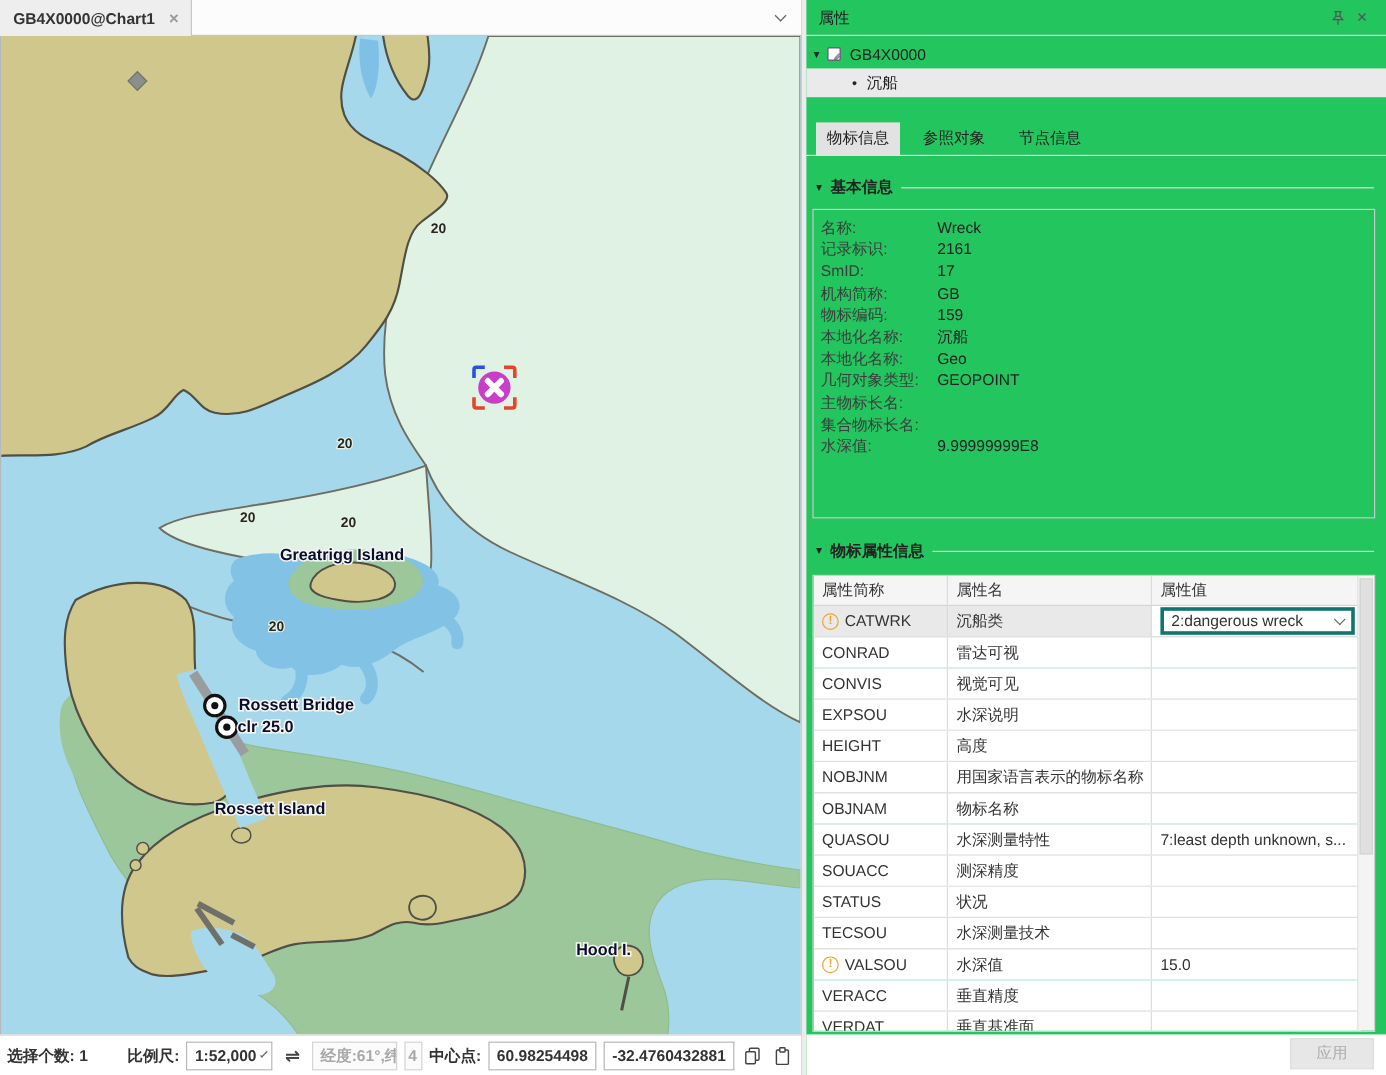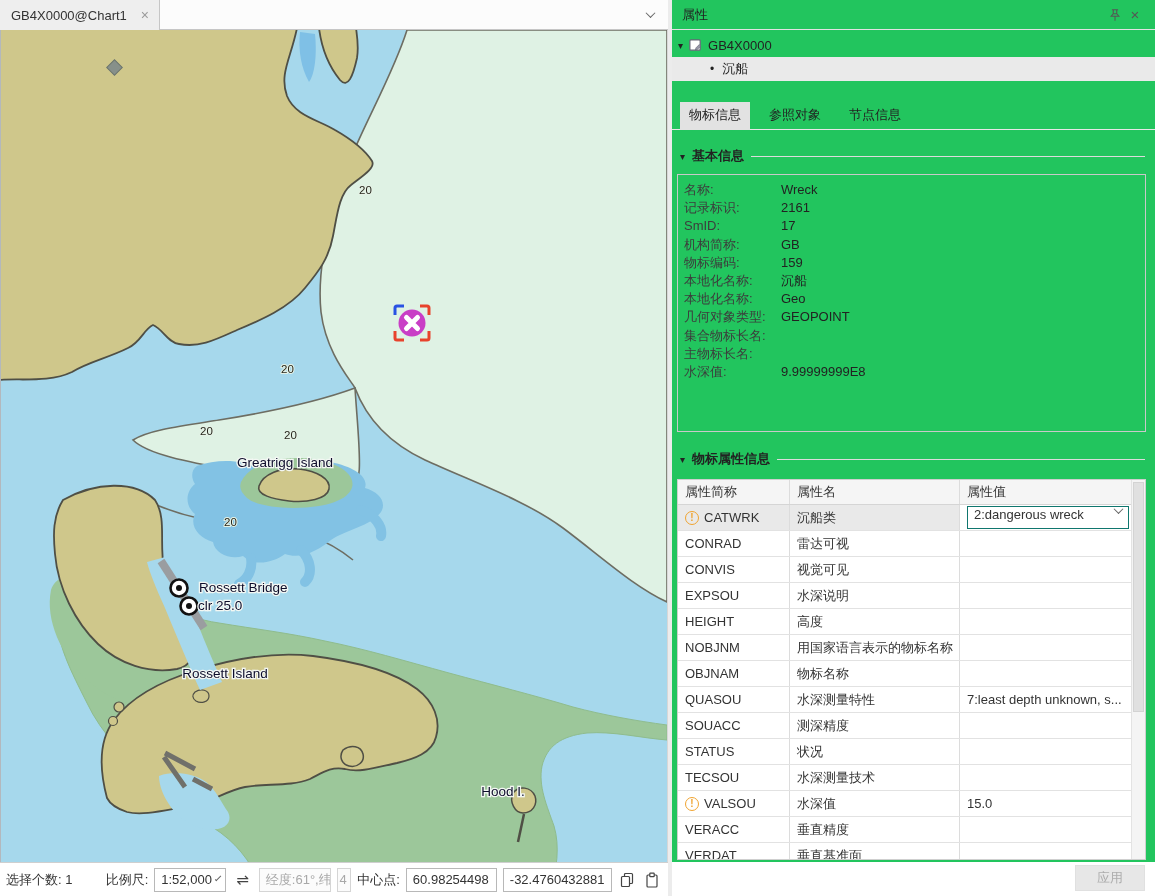--- a/index.html
+++ b/index.html
@@ -1,21 +1,21 @@
 <!DOCTYPE html>
 <html><head>
 <meta charset="utf-8">
 <style>
   * { margin:0; padding:0; box-sizing:border-box; }
   html,body { width:1155px; height:896px; overflow:hidden; background:#fff;
     font-family:"Liberation Sans","DejaVu Sans",sans-serif; font-size:13px; color:#333; }
   .caret { display:inline-block; width:7px; height:7px; border-right:1.5px solid #666; border-bottom:1.5px solid #666; transform:rotate(45deg) translate(-1px,-1px); }
 
   
-  #map-pane { position:absolute; left:0; top:0; width:668px; height:896px; }
+  #map-pane { position:absolute; left:0; top:0; width:668px; height:896px;font-weight:bold; }
   .tab-bar { position:absolute; left:0; top:0; width:668px; height:30px; background:#fcfcfc; border-bottom:1px solid #c6c6c6; }
   .doc-tab { position:absolute; left:0; top:0; height:30px; width:160px; background:#eeeeee; border-right:1px solid #c6c6c6; display:flex; align-items:center; padding:0 8px 0 11px; }
   .doc-tab .t-label { flex:1; color:#333; white-space:nowrap; overflow:hidden; }
   .doc-tab .t-close { color:#9a9a9a; font-size:14px; padding:0 2px; }
   .tab-list-btn { position:absolute; right:14px; top:11px; }
   .map-canvas { position:absolute; left:0; top:30px; width:668px; height:832px; border-left:1px solid #b3b8bd; border-right:1px solid #d7d7d7; overflow:hidden; background:#a6d8ec; }
   .map-label { font-size:13.5px; fill:#0d0d2b; paint-order:stroke; stroke:#f3f7f3; stroke-width:2.6px; font-family:"Liberation Sans","DejaVu Sans",sans-serif; }
   .contour-label { font-size:11.5px; fill:#27271d; paint-order:stroke; stroke:#e6f2e6; stroke-width:2px; font-family:"Liberation Sans","DejaVu Sans",sans-serif; }
 
   
@@ -49,21 +49,21 @@
   .bi-value { flex:1; color:#222; }
   .attr-wrap { position:relative; margin:8px 9px 0 5px; height:381px; border:1px solid #cfcfcf; overflow:hidden; }
   .attr-table { position:absolute; left:0; top:0; width:456px; }
   .thead { display:flex; height:25px; background:#f5f5f5; border-bottom:1px solid #d5d5d5; }
   .th { display:flex; align-items:center; padding-left:7px; color:#333; border-right:1px solid #dcdcdc; }
   .trow { display:flex; height:26px; border-bottom:1px solid #e2e2e2; background:#fff; }
   .trow.selected .td.c1, .trow.selected .td.c2 { background:#e9e9e9; }
   .td { display:flex; align-items:center; padding-left:7px; border-right:1px solid #dcdcdc; overflow:hidden; white-space:nowrap; }
   .c1 { width:112px; gap:5px; } .c2 { width:170px; } .c3 { width:174px; padding-right:4px; }
   .warn-icon { width:14px; height:14px; min-width:14px; border:1.5px solid #f0a431; border-radius:50%; color:#f0a431; font-weight:bold; font-size:10px; display:flex; align-items:center; justify-content:center; }
-  .combo { flex:1; height:23px; border:1px solid #0f766e; background:#fff; display:flex; align-items:flex-start; padding:0 6px; gap:4px; }
+  .combo { flex:1; height:23px; border:3px solid #0f766e; background:#fff; display:flex; align-items:center; padding:0 6px; gap:4px; }
   .combo span:first-child { flex:1; overflow:hidden; white-space:nowrap; }
   .t-scroll { position:absolute; right:0; top:0; width:14px; height:100%; background:#f4f4f4; border-left:1px solid #e3e3e3; }
   .t-thumb { position:absolute; left:1px; top:2px; width:11px; height:230px; background:#e0e0e0; border:1px solid #d3d3d3; }
   .apply-bar { position:absolute; left:0; bottom:0; width:100%; height:34px; background:#fff; }
   .apply-btn { position:absolute; right:10px; bottom:5px; width:70px; height:26px; background:#e7e7e7; color:#adadad; border:1px solid #e0e0e0; display:flex; align-items:center; justify-content:center; }
   svg.ico { display:block; }
 </style>
 </head>
 <body>
 
@@ -250,25 +250,25 @@
       </div>
       <div class="bi-row">
         <span class="bi-label">本地化名称:</span>
         <span class="bi-value">Geo</span>
       </div>
       <div class="bi-row">
         <span class="bi-label">几何对象类型:</span>
         <span class="bi-value">GEOPOINT</span>
       </div>
       <div class="bi-row">
+        <span class="bi-label">主物标长名:</span>
+        <span class="bi-value"></span>
+      </div>
+      <div class="bi-row">
         <span class="bi-label">集合物标长名:</span>
-        <span class="bi-value"></span>
-      </div>
-      <div class="bi-row">
-        <span class="bi-label">主物标长名:</span>
         <span class="bi-value"></span>
       </div>
       <div class="bi-row">
         <span class="bi-label">水深值:</span>
         <span class="bi-value">9.99999999E8</span>
       </div>
     </div>
 
   <div class="sec-head" style="margin-top:15px">
     <span class="tri">▾</span>

